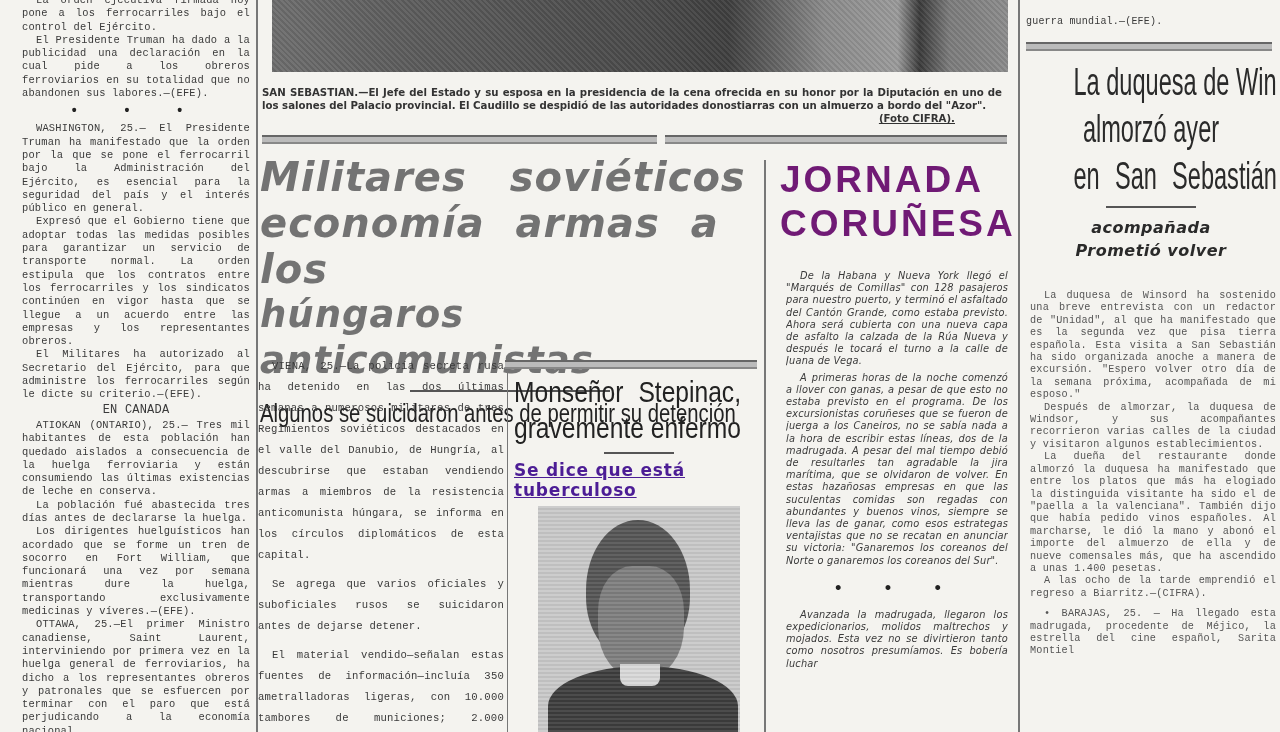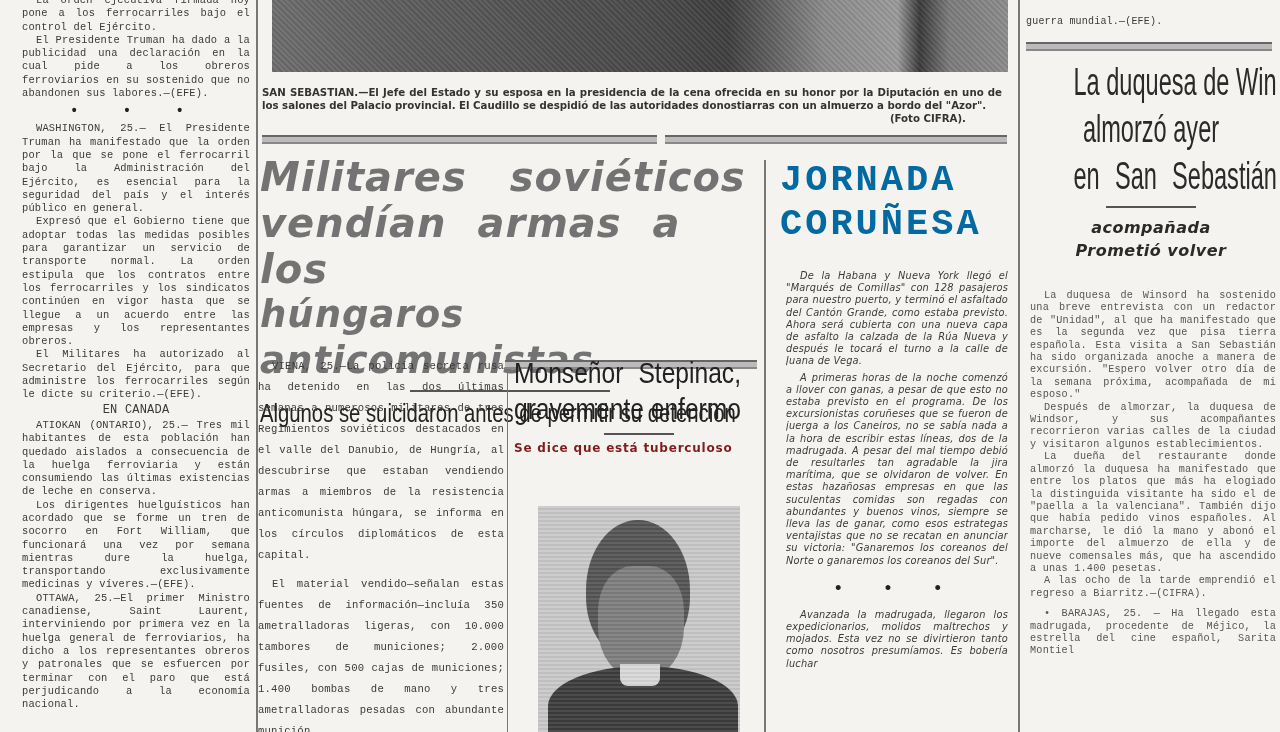--- a/index.html
+++ b/index.html
@@ -11,77 +11,79 @@
   .dots{text-align:center;font-size:14px;letter-spacing:18px;line-height:22px;color:#222;font-weight:bold;}
   .vrule{position:absolute;background:#777;width:2px;}
   .hrule-dbl{position:absolute;height:5px;border-top:2px solid #666;border-bottom:2px solid #888;background:#bbb;}
   .short-rule{width:110px;height:2px;background:#555;margin:4px auto;}
   .photo-top{position:absolute;left:272px;top:0;width:736px;height:72px;background:linear-gradient(90deg,#6d6d6d 0%,#5b5b5b 20%,#4a4a4a 50%,#3f3f3f 62%,#8a8a8a 75%,#9b9b9b 85%,#3a3a3a 88%,#7c7c7c 92%,#8c8c8c 100%);}
   .photo-top:after{content:"";position:absolute;inset:0;background:repeating-linear-gradient(45deg,rgba(255,255,255,.06) 0 2px,rgba(0,0,0,.06) 2px 4px);}
   .caption{position:absolute;left:262px;top:86px;width:740px;font-family:"DejaVu Sans",sans-serif;font-size:10.2px;line-height:13px;font-weight:bold;color:#333;text-align:justify;}
   .h-big{font-family:"DejaVu Sans",sans-serif;font-weight:bold;font-style:italic;font-size:40px;line-height:46px;color:#737373;letter-spacing:1px;}
   .h-sub{font-family:"Liberation Sans",sans-serif;font-size:26px;line-height:30px;color:#222;transform:scaleX(0.78);transform-origin:left;white-space:nowrap;}
   .h-stepinac{font-family:"Liberation Sans",sans-serif;font-size:30px;line-height:36px;color:#222;transform:scaleX(0.82);transform-origin:left;white-space:nowrap;}
-  .h-sub2{font-family:"DejaVu Sans",sans-serif;font-weight:bold;font-size:12px;letter-spacing:0.8px;color:#7f1d1d;}
-  .h-jornada{font-family:Liberation Mono, monospace;font-weight:bold;font-size:37px;line-height:44px;letter-spacing:3px;color:#0369a1;}
+  .h-sub2{font-family:"DejaVu Sans",sans-serif;font-weight:bold;font-size:17px;letter-spacing:0.8px;color:#4c1d95;text-decoration:underline;}
+  .h-jornada{font-family:Liberation Sans, sans-serif;font-weight:bold;font-size:37px;line-height:44px;letter-spacing:3px;color:#701a75;}
   .h-windsor{font-family:"Liberation Sans",sans-serif;font-size:38px;line-height:47px;color:#2a2a2a;text-align:center;transform:scaleX(0.62);transform-origin:center;white-space:nowrap;}
   .h-windsor-sub{font-family:"DejaVu Sans",sans-serif;font-weight:bold;font-style:italic;font-size:16px;line-height:23px;color:#2a2a2a;text-align:center;letter-spacing:0.5px;}
   .it{font-style:italic;}
   .portrait{position:absolute;left:538px;top:506px;width:202px;height:226px;background:#c9c9c9;overflow:hidden;}
   .portrait:before{content:"";position:absolute;left:48px;top:14px;width:104px;height:140px;border-radius:50% 50% 45% 45%;background:#555;}
   .portrait .face{position:absolute;left:60px;top:60px;width:86px;height:112px;border-radius:40% 40% 45% 45%;background:#7e7e7e;}
   .portrait .body{position:absolute;left:10px;top:160px;width:190px;height:80px;border-radius:50% 50% 0 0;background:#3d3d3d;}
   .portrait .collar{position:absolute;left:82px;top:158px;width:40px;height:22px;background:#d8d8d8;border-radius:0 0 8px 8px;}
   .portrait:after{content:"";position:absolute;inset:0;background:repeating-linear-gradient(0deg,rgba(255,255,255,.08) 0 2px,rgba(0,0,0,.05) 2px 4px);}
 </style>
 </head>
 <body>
 
 <div class="vrule" style="left:256px;top:0;height:732px;"></div>
 <div class="vrule" style="left:764px;top:160px;height:572px;"></div>
 <div class="vrule" style="left:1018px;top:0;height:732px;"></div>
 
 <div class="col txt" style="left:22px;width:228px;top:-6px;">
   <p>La orden ejecutiva firmada hoy pone a los ferrocarriles bajo el control del Ejército.</p>
-  <p>El Presidente Truman ha dado a la publicidad una declaración en la cual pide a los obreros ferroviarios en su sostenido que no abandonen sus labores.—(EFE).</p>
+  <p>El Presidente Truman ha dado a la publicidad una declaración en la cual pide a los obreros ferroviarios en su totalidad que no abandonen sus labores.—(EFE).</p>
   <div class="dots">• • •</div>
   <p>WASHINGTON, 25.— El Presidente Truman ha manifestado que la orden por la que se pone el ferrocarril bajo la Administración del Ejército, es esencial para la seguridad del país y el interés público en general.</p>
   <p>Expresó que el Gobierno tiene que adoptar todas las medidas posibles para garantizar un servicio de transporte normal. La orden estipula que los contratos entre los ferrocarriles y los sindicatos continúen en vigor hasta que se llegue a un acuerdo entre las empresas y los representantes obreros.</p>
   <p>El Militares ha autorizado al Secretario del Ejército, para que administre los ferrocarriles según le dicte su criterio.—(EFE).</p>
   <p class="center" style="font-size:12px;margin:2px 0;">EN CANADA</p>
   <p>ATIOKAN (ONTARIO), 25.— Tres mil habitantes de esta población han quedado aislados a consecuencia de la huelga ferroviaria y están consumiendo las últimas existencias de leche en conserva.</p>
+  <p>La población fué abastecida tres días antes de declararse la huelga.</p>
   <p>Los dirigentes huelguísticos han acordado que se forme un tren de socorro en Fort William, que funcionará una vez por semana mientras dure la huelga, transportando exclusivamente medicinas y víveres.—(EFE).</p>
   <p>OTTAWA, 25.—El primer Ministro canadiense, Saint Laurent, interviniendo por primera vez en la huelga general de ferroviarios, ha dicho a los representantes obreros y patronales que se esfuercen por terminar con el paro que está perjudicando a la economía nacional.</p>
 
 </div>
 
 <div class="photo-top"></div>
 <div class="caption">
   <span>SAN SEBASTIAN.—El Jefe del Estado y su esposa en la presidencia de la cena ofrecida en su honor por la Diputación en uno de los salones del Palacio provincial. El Caudillo se despidió de las autoridades donostiarras con un almuerzo a bordo del "Azor".</span>
-  <span style="float:right;margin-right:36px;">(Foto CIFRA).</span>
+  <span style="float:right;margin-right:47px;text-decoration:underline;">(Foto CIFRA).</span>
 </div>
 <div class="hrule-dbl" style="left:262px;top:135px;width:395px;"></div>
 <div class="hrule-dbl" style="left:665px;top:135px;width:342px;"></div>
 
 <div class="col" style="left:260px;top:154px;width:502px;">
   <div class="h-big" style="word-spacing:28px;">Militares soviéticos</div>
-  <div class="h-big" style="word-spacing:16px;">vendían armas a los</div>
+  <div class="h-big" style="word-spacing:16px;">economía armas a los</div>
   <div class="h-big" style="font-size:37px;word-spacing:6px;">húngaros anticomunistas</div>
   <div class="short-rule" style="width:200px;margin:6px 0 6px 150px;"></div>
   <div class="h-sub">Algunos se suicidaron antes de permitir su detención</div>
 </div>
 <div class="col txt" style="left:258px;top:356px;width:246px;font-size:10.6px;line-height:21px;">
   <p>VIENA, 25.—La policía secreta rusa ha detenido en las dos últimas semanas a numerosos militares de tres Regimientos soviéticos destacados en el valle del Danubio, de Hungría, al descubrirse que estaban vendiendo armas a miembros de la resistencia anticomunista húngara, se informa en los círculos diplomáticos de esta capital.</p>
+  <p style="margin-top:8px;">Se agrega que varios oficiales y suboficiales rusos se suicidaron antes de dejarse detener.</p>
   <p style="margin-top:8px;">El material vendido—señalan estas fuentes de información—incluía 350 ametralladoras ligeras, con 10.000 tambores de municiones; 2.000 fusiles, con 500 cajas de municiones; 1.400 bombas de mano y tres ametralladoras pesadas con abundante munición.</p>
 
 </div>
 
 <div class="hrule-dbl" style="left:505px;top:360px;width:252px;"></div>
 <div class="vrule" style="left:507px;top:370px;height:362px;width:1px;"></div>
-<div class="col" style="left:514px;top:355px;width:250px;">
+<div class="col" style="left:514px;top:374px;width:250px;">
   <div class="h-stepinac" style="word-spacing:10px;">Monseñor Stepinac,</div>
   <div class="h-stepinac">gravemente enfermo</div>
   <div class="short-rule" style="width:70px;margin:6px 0 6px 90px;"></div>
   <div class="h-sub2">Se dice que está tuberculoso</div>
 </div>
 <div class="portrait">
   <div class="face"></div>
     <div class="body"></div>
     <div class="collar"></div>
 </div>

